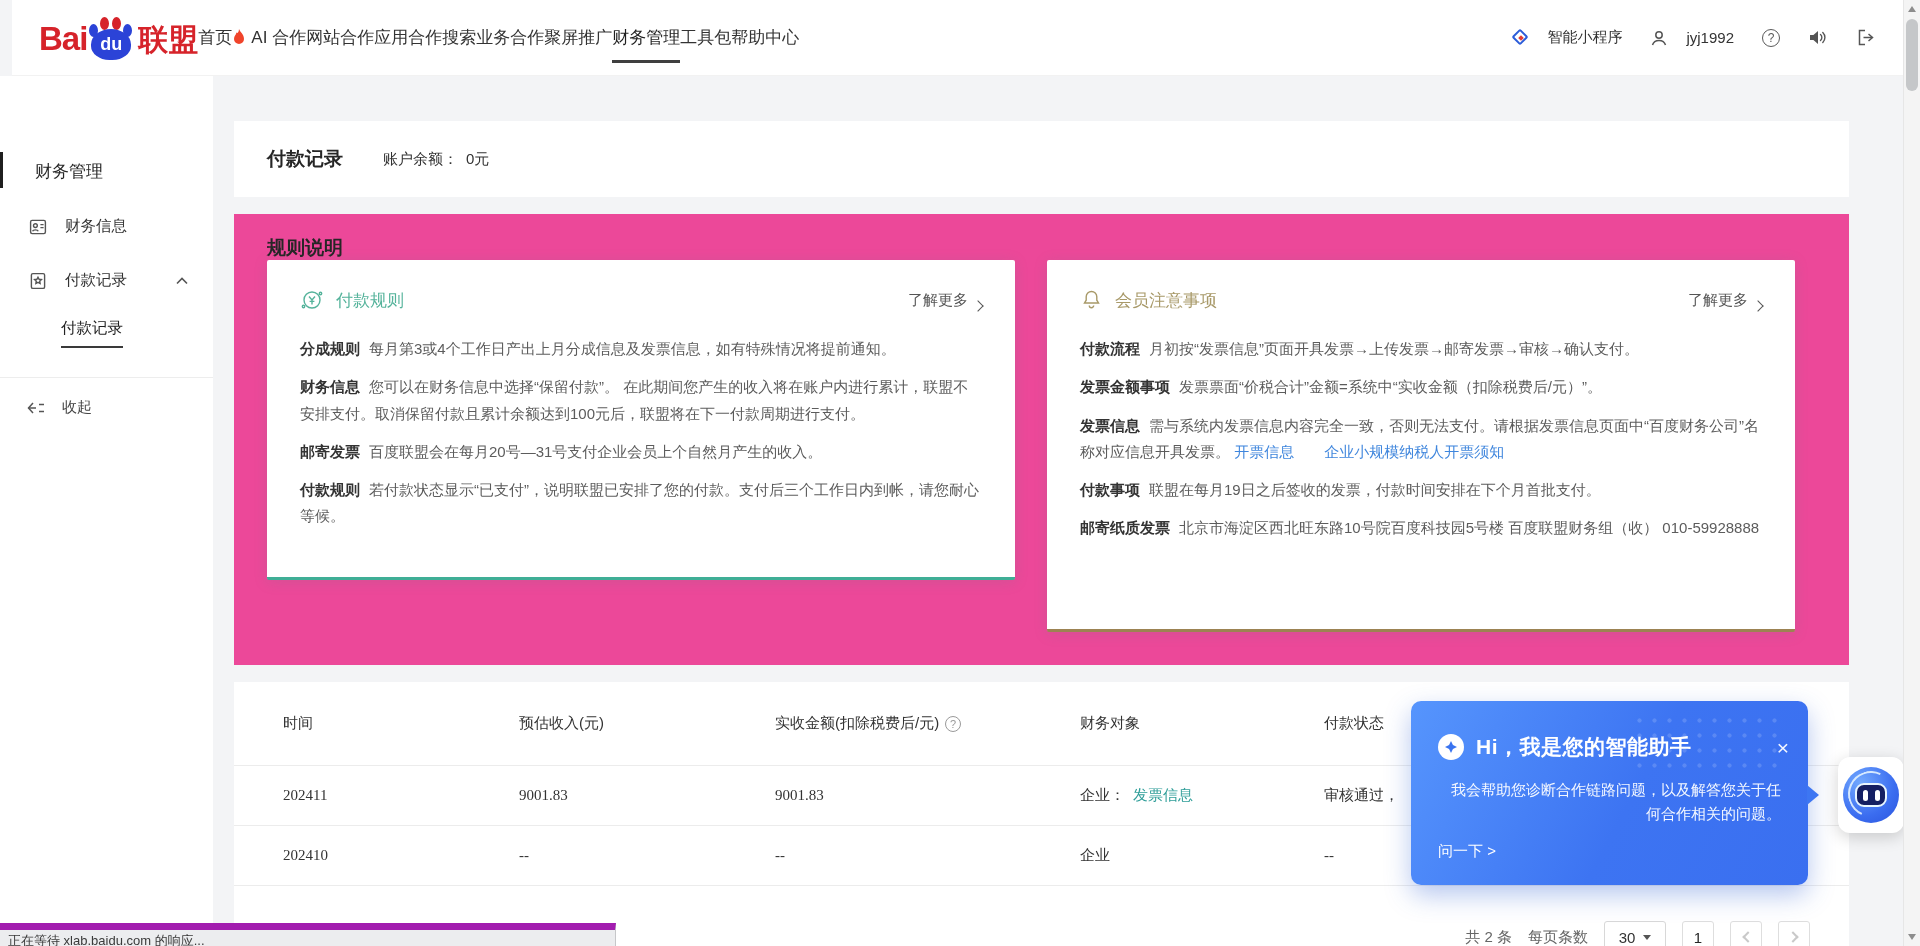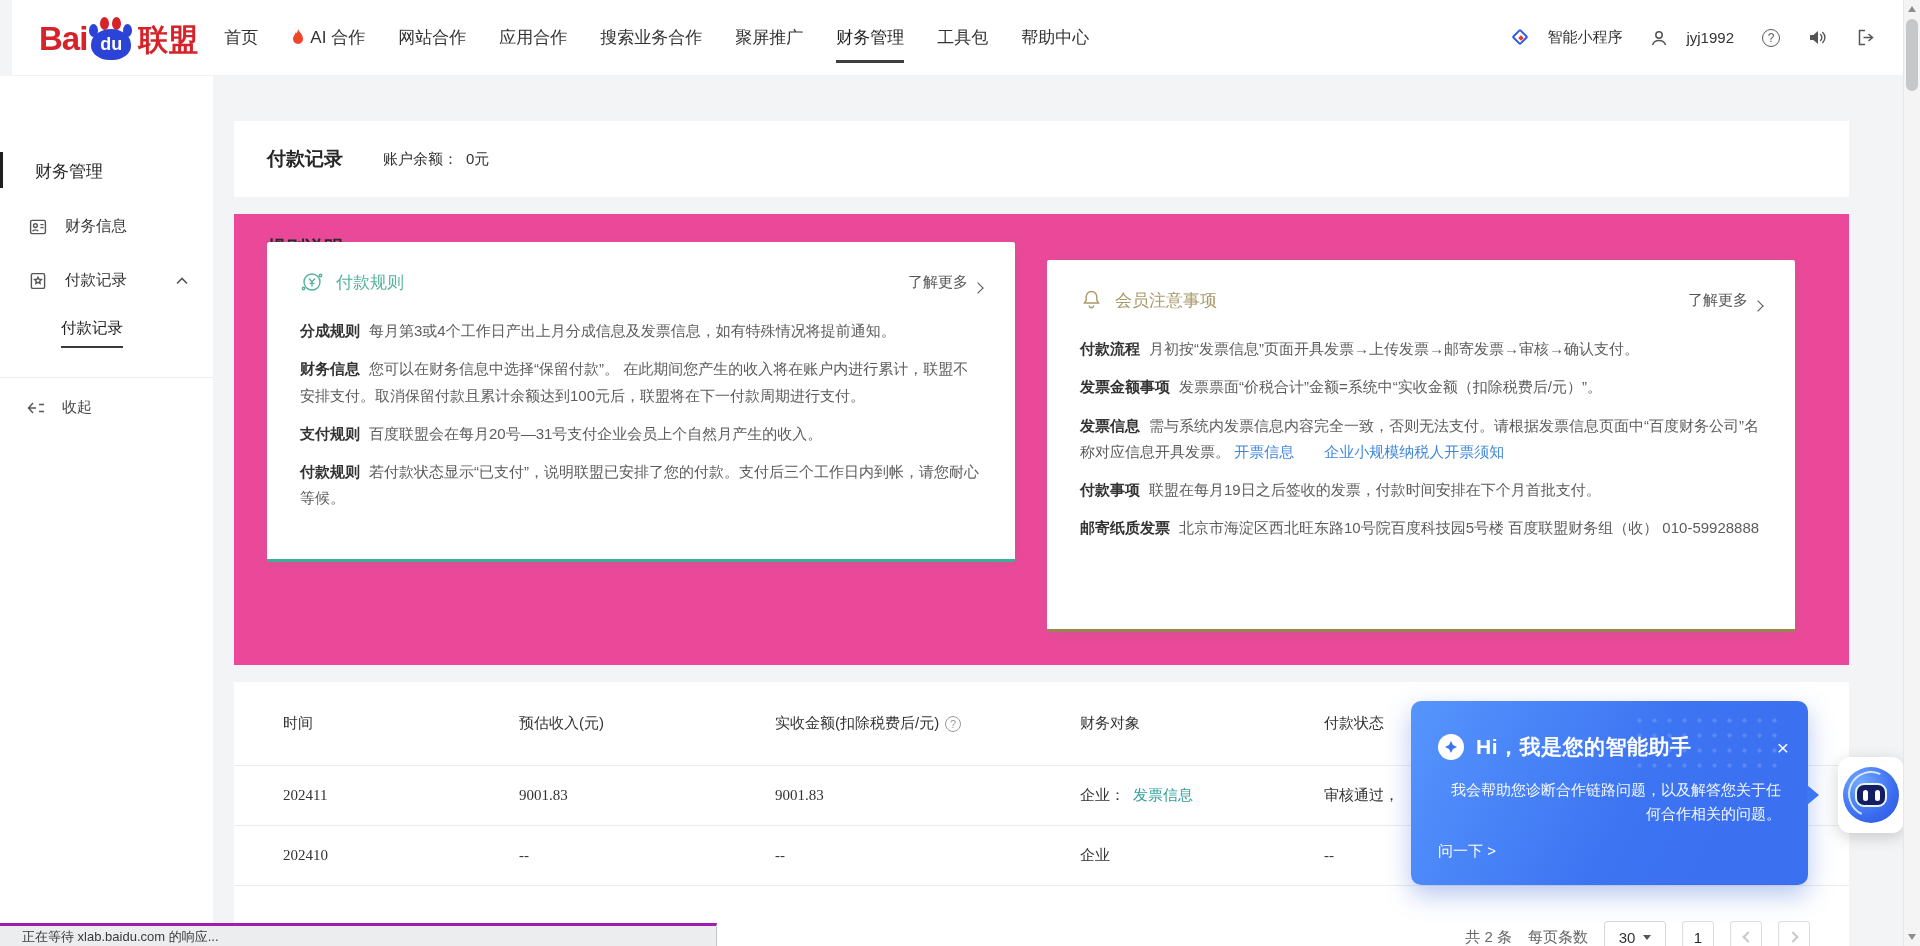--- a/index.html
+++ b/index.html
@@ -16,21 +16,21 @@
   .paw-pad { position:absolute; bottom:1px; left:3px; width:40px; height:31px; background:#2b43d7;
              border-radius:50% 50% 46% 46%; color:#fff; font-size:18px; font-weight:700;
              text-align:center; line-height:31px; }
   .toe { position:absolute; width:9px; height:13px; border-radius:50%; background:#2b43d7; }
   .toe1 { left:1px; top:9px; }
   .toe2 { left:12px; top:2px; background:#d6232a; }
   .toe3 { left:24px; top:2px; background:#d6232a; }
   .toe4 { left:35px; top:9px; }
   .logo-union { color:#d6232a; font-size:30px; font-weight:700; margin-left:3px; line-height:42px; }
 
-  .nav-items { display:flex; margin-left:26px; gap:33px; height:100%; align-items:stretch; }
+  .nav-items { display:flex; height:100%; align-items:stretch; }
   .nav-item { position:relative; display:flex; align-items:center; gap:5px;
               font-size:17px; color:#333; cursor:pointer; white-space:nowrap; }
   .nav-item.active { color:#1f1f1f; }
   .nav-item.active::after { content:""; position:absolute; left:0; right:0; bottom:12px; height:3px; background:#3f3f3f; }
   .flame { display:inline-flex; width:14px; height:17px; }
 
   .nav-right { margin-left:auto; margin-right:56px; display:flex; align-items:center; gap:28px;
                font-size:15px; color:#333; }
   .nav-right .grp { display:flex; align-items:center; gap:18px; cursor:pointer; }
   .diamond { position:relative; width:17px; height:17px; }
@@ -68,21 +68,21 @@
                  display:flex; align-items:center; padding-left:33px; }
   .hc-title { font-size:19px; font-weight:bold; color:#262626; }
   .hc-balance { margin-left:40px; font-size:15px; color:#333; }
   .hc-balance .val { margin-left:8px; }
 
   
   .rules-panel { position:absolute; left:234px; top:214px; width:1615px; height:451px; background:#ec4899; }
   .rules-title { padding:21px 0 0 33px; font-size:19px; font-weight:bold; color:#262626; }
   .rule-card { position:absolute; background:#fff; border-radius:2px;
                box-shadow:0 2px 14px rgba(110,120,130,0.20); }
-  .card-left  { left:33px;  top:28px; width:748px; height:320px; border-bottom:3px solid #3fae96; }
+  .card-left  { left:33px;  top:46px; width:748px; height:320px; border-bottom:3px solid #3fae96; }
   .card-right { left:813px; top:46px; width:748px; height:372px; border-bottom:3px solid #9c8352; }
   .card-head { display:flex; align-items:center; padding:28px 33px 0 33px; }
   .card-head .ttl { font-size:17px; margin-left:12px; }
   .ttl-teal { color:#55b39b; }
   .ttl-gold { color:#a89968; }
   .card-more { margin-left:auto; font-size:15px; color:#555; cursor:pointer; display:flex; align-items:flex-end; gap:6px; }
   .card-more::after { content:""; width:7px; height:7px; border-top:1.5px solid #555; border-right:1.5px solid #555;
                       transform:rotate(45deg); margin-top:1px; }
   .card-body { padding:24px 33px 0 33px; font-size:15px; color:#5c5c5c; }
   .rule-item { margin-bottom:12px; line-height:1.75; }
@@ -136,23 +136,23 @@
   .robot-circle { position:relative; width:56px; height:56px; border-radius:50%;
                   background:radial-gradient(circle at 32% 28%, #72a9ff 0%, #3b6df0 60%, #2a53dd 100%); }
   .robot-ring { position:absolute; left:5px; top:4px; width:46px; height:46px; border-radius:50%;
                 border:2px solid rgba(235,248,255,0.85); border-right-color:transparent; border-bottom-color:transparent;
                 transform:rotate(-20deg); }
   .robot-face { position:absolute; left:12px; top:16px; width:32px; height:24px; background:#141f63;
                 border:2px solid #e8f6ff; border-radius:9px; display:flex; align-items:center; justify-content:center; gap:7px; }
   .robot-eye { width:5px; height:11px; background:#fff; border-radius:2.5px; }
 
   
-  .statusbar { position:absolute; left:0; bottom:0; width:717px; height:23px; background:#ecedef;
-               border-top:3px solid #a21caf; border-right:1px solid #c6c7c9; font-size:13px; color:#3a3a3a;
-               line-height:21px; padding-left:22px; z-index:20; }
+  .statusbar { position:absolute; left:0; bottom:0; width:616px; height:23px; background:#ecedef;
+               border-top:7px solid #a21caf; border-right:1px solid #c6c7c9; font-size:13px; color:#3a3a3a;
+               line-height:21px; padding-left:8px; z-index:20; }
 </style>
 </head>
 <body>
 
 <div id="app">
 
   <div class="topnav">
     <div class="logo">
       <span class="logo-bai">Bai</span>
       <span class="paw">
@@ -296,21 +296,21 @@
           </span>
       </div>
       <div class="card-body">
         <div class="rule-item">
           <span class="rule-label">分成规则</span><span>每月第3或4个工作日产出上月分成信息及发票信息，如有特殊情况将提前通知。</span>
         </div>
         <div class="rule-item">
           <span class="rule-label">财务信息</span><span>您可以在财务信息中选择“保留付款”。 在此期间您产生的收入将在账户内进行累计，联盟不安排支付。取消保留付款且累计余额达到100元后，联盟将在下一付款周期进行支付。</span>
         </div>
         <div class="rule-item">
-          <span class="rule-label">支付规则</span><span>百度联盟会在每月20号—31号支付企业会员上个自然月产生的收入。</span>
+          <span class="rule-label">邮寄发票</span><span>百度联盟会在每月20号—31号支付企业会员上个自然月产生的收入。</span>
         </div>
         <div class="rule-item">
           <span class="rule-label">付款规则</span><span>若付款状态显示“已支付”，说明联盟已安排了您的付款。支付后三个工作日内到帐，请您耐心等候。</span>
         </div>
       </div>
     </div>
 
     <div class="rule-card card-right">
       <div class="card-head">
         <svg width="23" height="24" viewBox="0 0 23 24" fill="none" stroke="#a89968" stroke-width="1.4">

